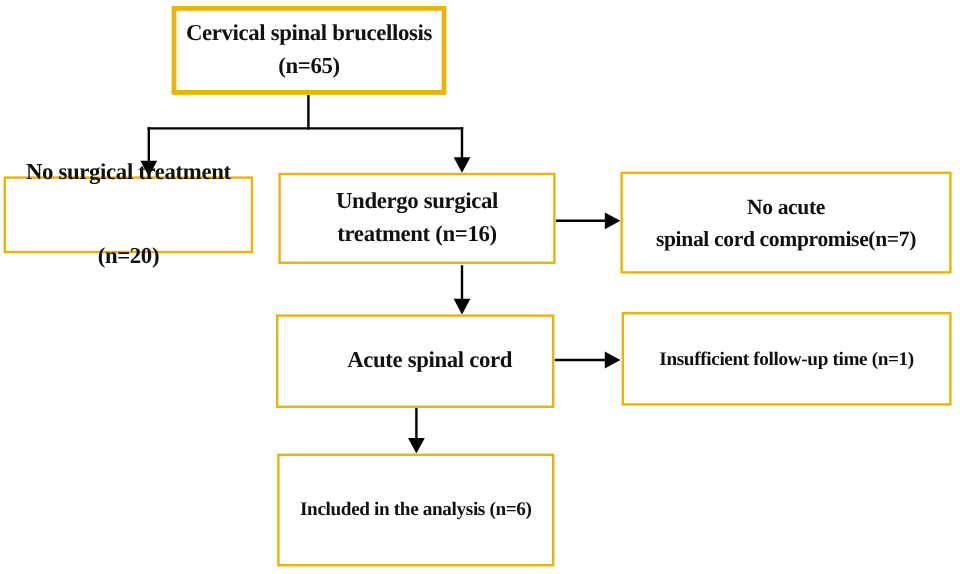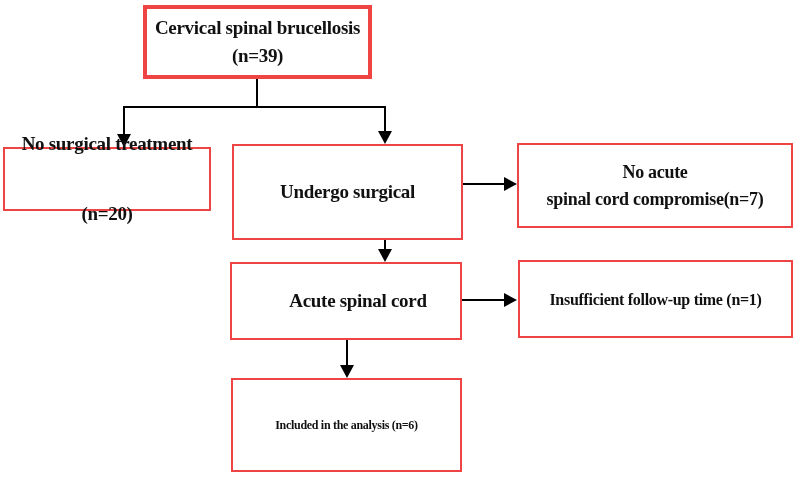--- a/index.html
+++ b/index.html
@@ -20,46 +20,46 @@
   .connectors {
     position: absolute;
     left: 0; top: 0;
     width: 800px; height: 478px;
     pointer-events: none;
   }
   .box {
     position: absolute;
     box-sizing: border-box;
     background: #ffffff;
-    border: 2px solid #ef4444;
+    border: 2px solid #eab308;
     display: flex;
     flex-direction: column;
     justify-content: center;
     align-items: center;
     text-align: center;
   }
   .bline {
     font-size: 19px;
     line-height: 28px;
     letter-spacing: -0.3px;
     white-space: pre;
   }
   
   .box-root      { left: 143px; top: 5px;   width: 229px; height: 74px; border-width: 4px; }
   .box-nosurg    { left: 3px;   top: 147px; width: 208px; height: 64px; gap: 42px; }
-  .box-surg      { left: 232px; top: 144px; width: 231px; height: 96px; }
+  .box-surg      { left: 232px; top: 144px; width: 231px; height: 76px; }
   .box-noacute   { left: 517px; top: 143px; width: 276px; height: 85px; }
   .box-acute     { left: 230px; top: 262px; width: 232px; height: 78px; padding-left: 24px; }
   .box-followup  { left: 518px; top: 260px; width: 275px; height: 78px; }
   .box-included  { left: 231px; top: 378px; width: 231px; height: 94px; }
 
   .box-noacute  .bline { font-size: 18px; line-height: 27px; }
   .box-followup .l1    { font-size: 16px; line-height: 27px; }
   .box-followup .l2    { font-size: 20px; line-height: 29px; }
-  .box-included .bline { font-size: 12px; }
+  .box-included .bline { font-size: 16px; }
 </style>
 </head>
 <body>
 
 <div class="canvas">
 
   <svg class="connectors" viewBox="0 0 800 478" xmlns="http://www.w3.org/2000/svg">
 
     <line x1="257" y1="79" x2="257" y2="108" stroke="#000" stroke-width="2"></line>
 
@@ -91,30 +91,31 @@
     </g>
 
     <g>
       <line x1="347" y1="340" x2="347" y2="367" stroke="#000" stroke-width="2"></line>
       <polygon points="340,365 354,365 347,378" fill="#000"></polygon>
     </g>
   </svg>
 
   <div class="box box-root">
     <div class="bline l1">Cervical spinal brucellosis</div>
-    <div class="bline l2">(n=39)</div>
+    <div class="bline l2">(n=65)</div>
   </div>
 
   <div class="box box-nosurg">
     <div class="bline l1">No surgical treatment</div>
     <div class="bline l2">(n=20)</div>
   </div>
 
   <div class="box box-surg">
     <div class="bline l1">Undergo surgical</div>
+    <div class="bline l2">treatment (n=16)</div>
   </div>
 
   <div class="box box-noacute">
     <div class="bline l1">No acute</div>
     <div class="bline l2">spinal cord compromise(n=7)</div>
   </div>
 
   <div class="box box-acute">
     <div class="bline l1">Acute spinal cord</div>
   </div>

